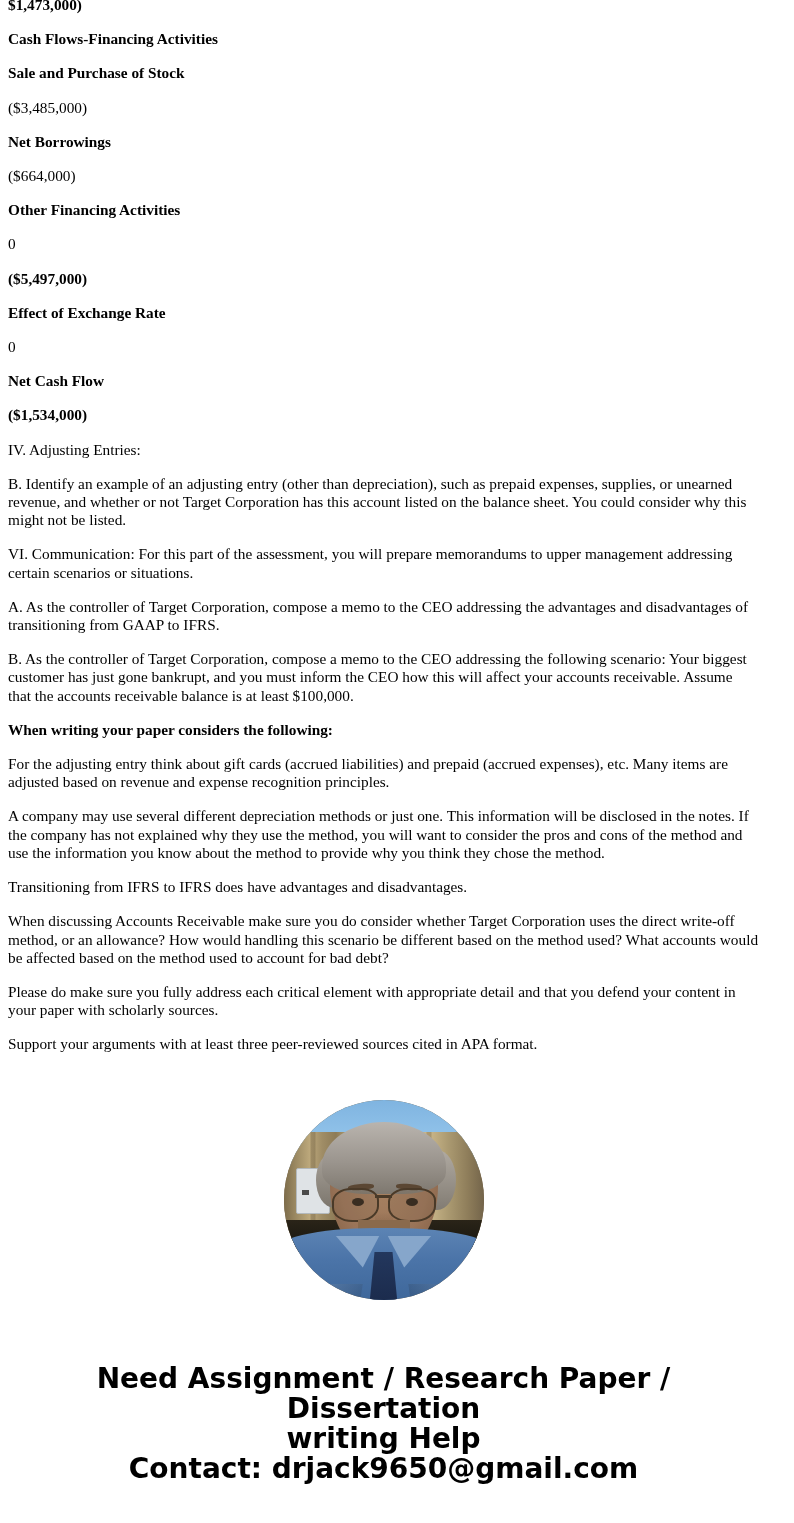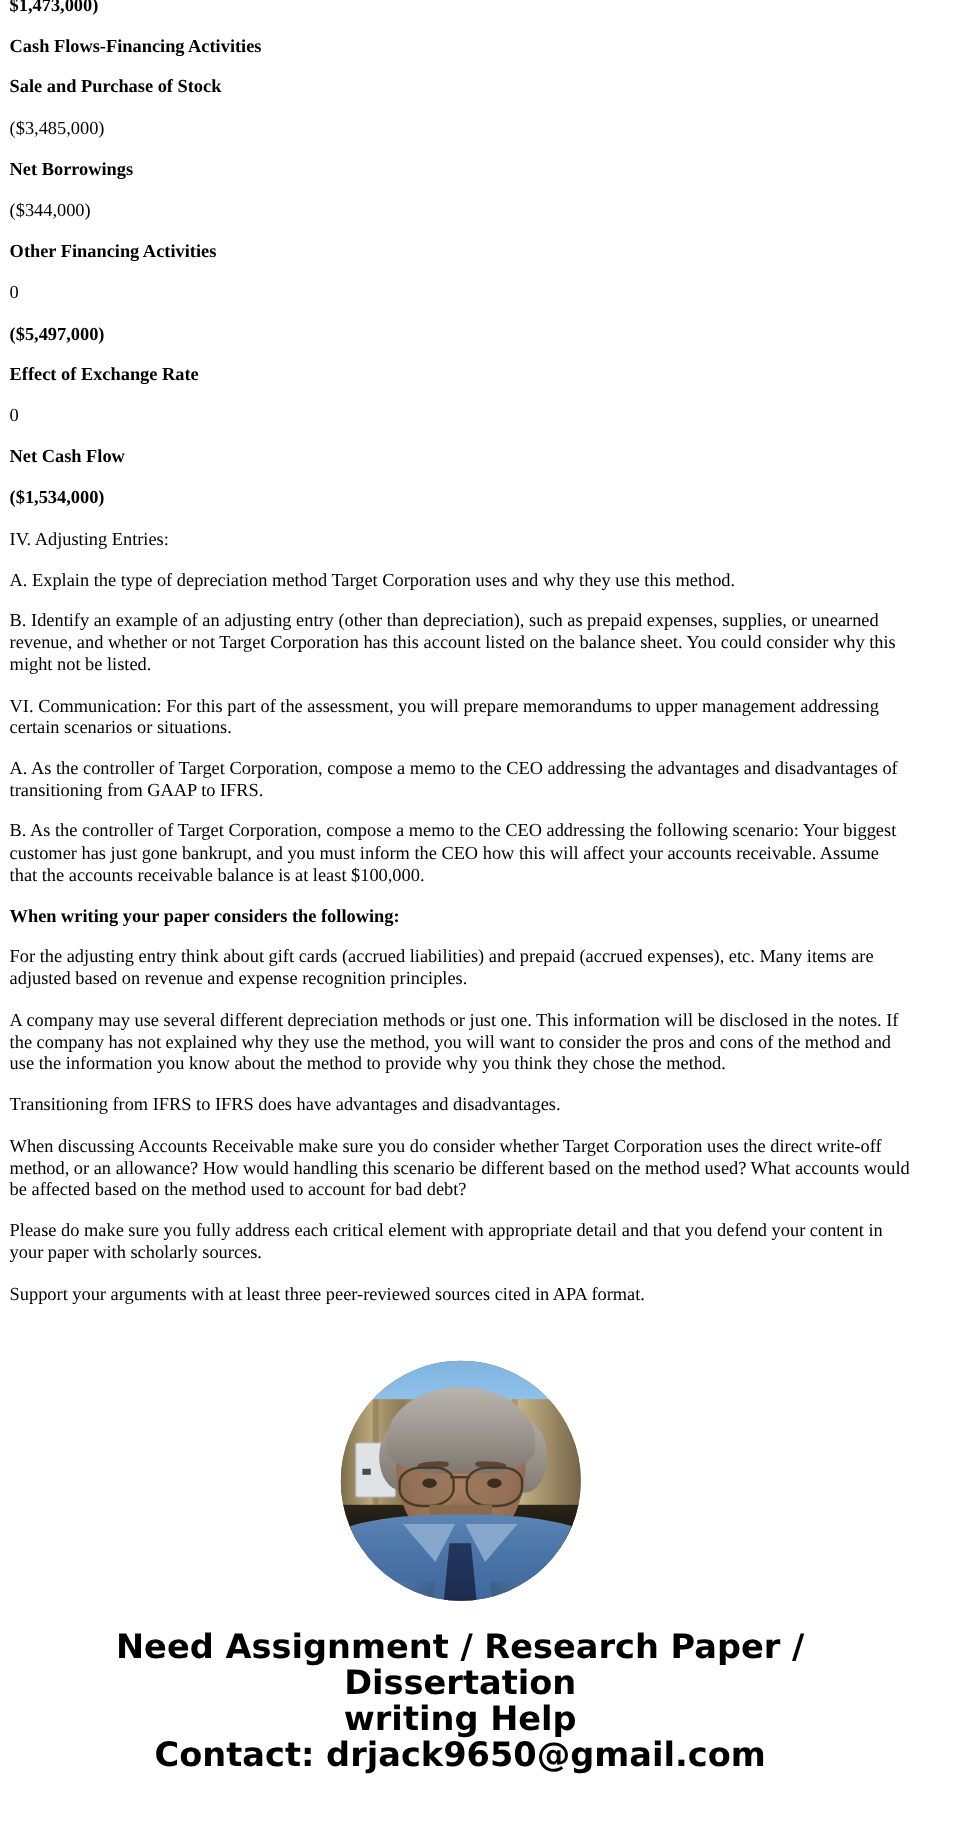--- a/index.html
+++ b/index.html
@@ -289,21 +289,21 @@
     position: absolute;
     left: 50%;
     top: 74%;
     width: 30%;
     height: 8%;
     margin-left: -15%;
     background: radial-gradient(ellipse at 50% 0%, rgba(90,60,40,0.35), rgba(90,60,40,0));
   }
   
   .footer {
-    margin-top: 24px;
+    margin-top: 64px;
     text-align: center;
     font-family: "DejaVu Sans", "Liberation Sans", sans-serif;
     font-weight: bold;
     font-size: 28px;
     line-height: 30px;
     color: #000000;
     padding-bottom: 10px;
   }
   .footer .line {
     display: block;
@@ -313,32 +313,31 @@
 <body>
 
 <div class="page">
 
   <div class="doc-block">
     <p class="para bold first">$1,473,000)</p>
     <p class="para bold">Cash Flows-Financing Activities</p>
     <p class="para bold">Sale and Purchase of Stock</p>
     <p class="para">($3,485,000)</p>
     <p class="para bold">Net Borrowings</p>
-    <p class="para">($344,000)</p>
+    <p class="para">($664,000)</p>
     <p class="para bold">Other Financing Activities</p>
     <p class="para">0</p>
     <p class="para bold">($5,497,000)</p>
     <p class="para bold">Effect of Exchange Rate</p>
     <p class="para">0</p>
     <p class="para bold">Net Cash Flow</p>
     <p class="para bold">($1,534,000)</p>
 
     <p class="para"><span class="b">IV. Adjusting Entries</span><span>:</span></p>
 
-    <p class="para">A. Explain the type of depreciation method Target Corporation uses and why they use this method.</p>
     <p class="para">B. Identify an example of an adjusting entry (other than depreciation), such as prepaid expenses, supplies, or unearned revenue, and whether or not Target Corporation has this account listed on the balance sheet. You could consider why this might not be listed.</p>
 
     <p class="para"><span class="b">VI. Communication</span><span>: For this part of the assessment, you will prepare memorandums to upper management addressing certain scenarios or situations.</span></p>
 
     <p class="para">A. As the controller of Target Corporation, compose a memo to the CEO addressing the advantages and disadvantages of transitioning from GAAP to IFRS.</p>
     <p class="para">B. As the controller of Target Corporation, compose a memo to the CEO addressing the following scenario: Your biggest customer has just gone bankrupt, and you must inform the CEO how this will affect your accounts receivable. Assume that the accounts receivable balance is at least $100,000.</p>
     <p class="para bold">When writing your paper considers the following:</p>
     <p class="para">For the adjusting entry think about gift cards (accrued liabilities) and prepaid (accrued expenses), etc. Many items are adjusted based on revenue and expense recognition principles.</p>
     <p class="para">A company may use several different depreciation methods or just one. This information will be disclosed in the notes. If the company has not explained why they use the method, you will want to consider the pros and cons of the method and use the information you know about the method to provide why you think they chose the method.</p>
     <p class="para">Transitioning from IFRS to IFRS does have advantages and disadvantages.</p>

